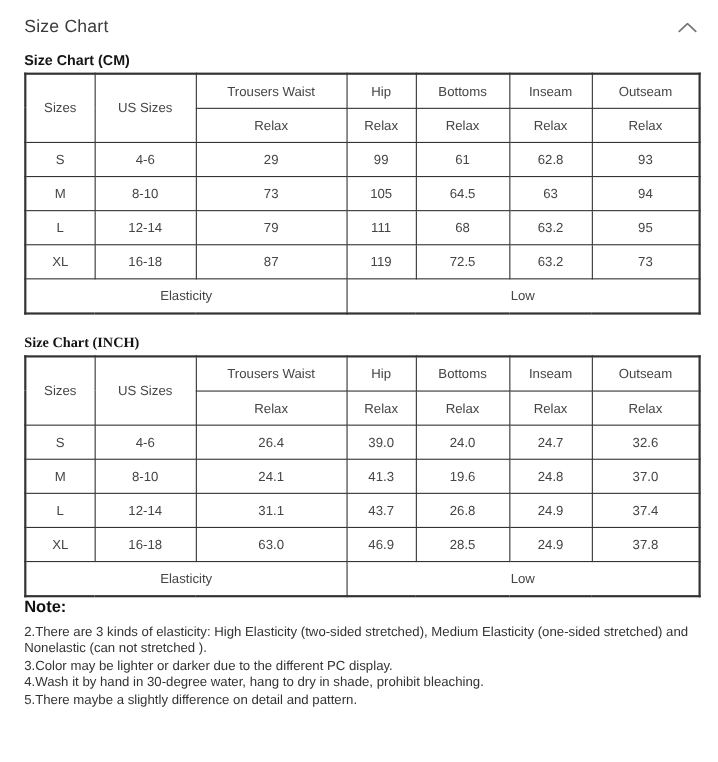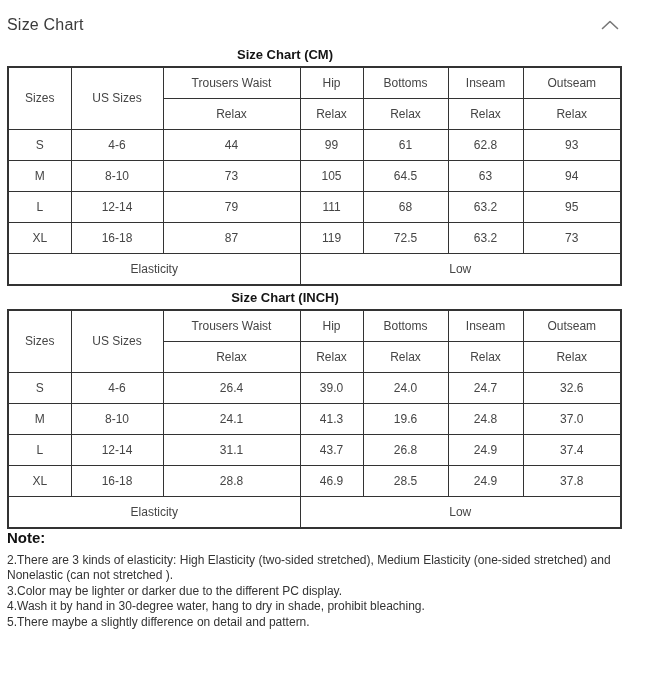--- a/index.html
+++ b/index.html
@@ -2,21 +2,21 @@
 <html><head>
 <meta charset="utf-8">
 <style>
   * { box-sizing: border-box; margin: 0; padding: 0; }
   html, body {
     width: 653px;
     background: #ffffff;
     font-family: "Liberation Sans", "DejaVu Sans", sans-serif;
   }
   body { height: 693px; overflow: hidden; }
-  .container { padding: 16px 15px 10px 7px; width: 578px; }
+  .container { padding: 16px 15px 10px 22px; width: 578px; }
 
   
   .panel-header {
     width: 613px;
     display: flex;
     justify-content: space-between;
     align-items: center;
     margin-bottom: 13px;
     cursor: pointer;
   }
@@ -26,23 +26,22 @@
     letter-spacing: 0.2px;
   }
   .chevron { display: inline-flex; align-items: center; }
 
   
   .table-caption {
     font-size: 13px;
     font-weight: bold;
     color: #141414;
     margin: 0 0 4px 0;
-    text-align: center;
-  }
-  .table-caption.second { margin-top: 4px; }
+  }
+  .table-caption.second { margin-top: 17px; font-family: Liberation Serif, serif; }
 
   
   table.size-table {
     border-collapse: collapse;
     table-layout: fixed;
     width: 613px;
     border: 2px solid #333333;
   }
   table.size-table td {
     border: 1px solid #333333;
@@ -109,21 +108,21 @@
       <tr>
         <td>Relax</td>
         <td>Relax</td>
         <td>Relax</td>
         <td>Relax</td>
         <td>Relax</td>
       </tr>
       <tr>
         <td>S</td>
         <td>4-6</td>
-        <td>44</td>
+        <td>29</td>
         <td>99</td>
         <td>61</td>
         <td>62.8</td>
         <td>93</td>
       </tr>
       <tr>
         <td>M</td>
         <td>8-10</td>
         <td>73</td>
         <td>105</td>
@@ -207,21 +206,21 @@
         <td>12-14</td>
         <td>31.1</td>
         <td>43.7</td>
         <td>26.8</td>
         <td>24.9</td>
         <td>37.4</td>
       </tr>
       <tr>
         <td>XL</td>
         <td>16-18</td>
-        <td>28.8</td>
+        <td>63.0</td>
         <td>46.9</td>
         <td>28.5</td>
         <td>24.9</td>
         <td>37.8</td>
       </tr>
       <tr class="foot-row">
         <td colspan="3">Elasticity</td>
         <td colspan="4">Low</td>
       </tr>
     </tbody>

